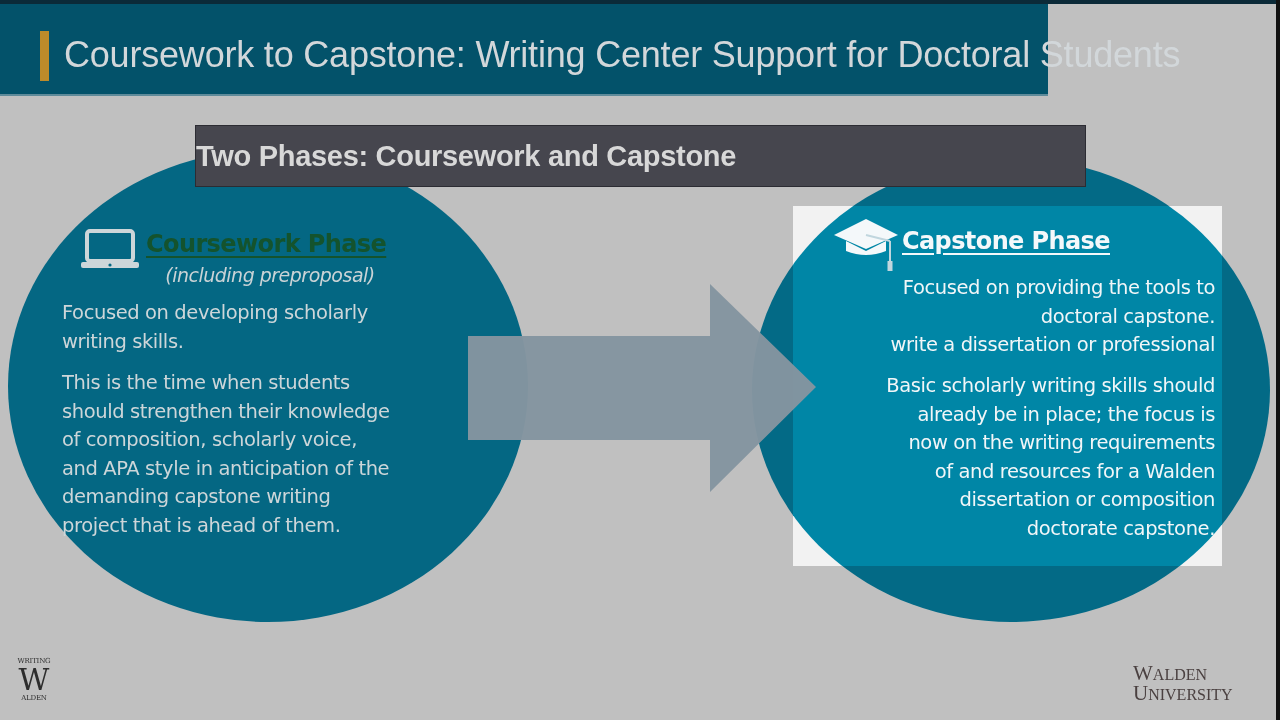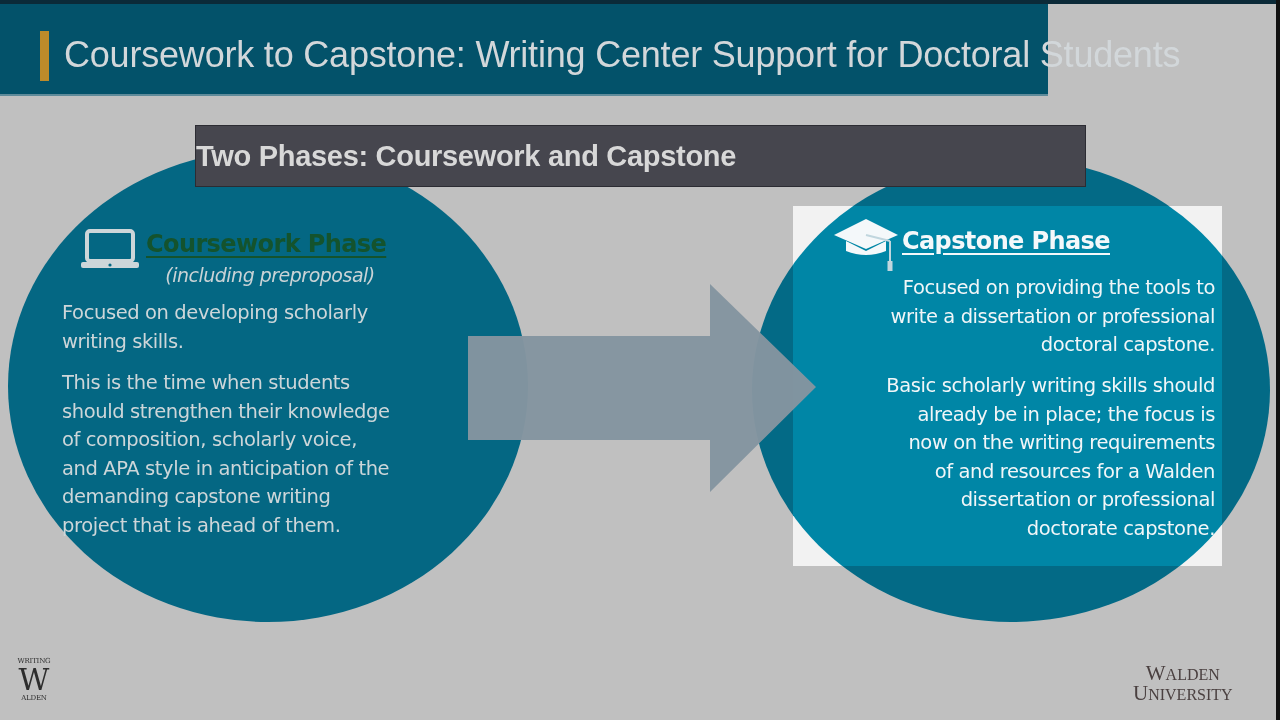--- a/index.html
+++ b/index.html
@@ -58,21 +58,21 @@
   }
   .cp-body {
     position:absolute; left:800px; width:415px; text-align:right;
     font-size:19.5px; line-height:28.5px; color:#f1f6f8; letter-spacing:-0.4px;
   }
   .icon { position:absolute; }
   .wc-logo { position:absolute; left:12px; top:657px; width:44px; text-align:center; color:#2d2d2d; font-family:"DejaVu Serif", serif; }
   .wc-small { font-size:7px; letter-spacing:-0.2px; line-height:9px; }
   .wc-w { font-size:30px; line-height:28px; font-weight:normal; }
   .walden-logo {
-    position:absolute; left:1133px; top:664px; text-align:center;
+    position:absolute; left:1133px; top:664px; 
     font-family:"Liberation Serif", serif; color:#4a4040; line-height:19px;
   }
   .walden-logo .big { font-size:21px; }
   .walden-logo .sm { font-size:16px; }
 </style>
 </head>
 <body>
 
 <div class="frame-top"></div>
 <div class="frame-right"></div>
@@ -120,29 +120,29 @@
 <svg class="icon" style="left:832px;top:213px" width="68" height="60" viewBox="0 0 68 60">
   <polygon points="2,22 34,6 66,22 34,36" fill="#f4f8fa"></polygon>
   <path d="M14,28 L14,38 Q34,46 54,38 L54,28 L34,38 Z" fill="#f4f8fa"></path>
   <line x1="34" y1="22" x2="58" y2="28" stroke="#c0d6de" stroke-width="2"></line>
   <line x1="58" y1="28" x2="58" y2="50" stroke="#c0d6de" stroke-width="2"></line>
   <rect x="55.5" y="48" width="5" height="10" fill="#c0d6de"></rect>
 </svg>
 <div class="cp-heading">Capstone Phase</div>
 <div class="cp-body" style="top:274px">
   <div>Focused on providing the tools to</div>
+  <div>doctoral capstone.</div>
   <div>write a dissertation or professional</div>
-  <div>doctoral capstone.</div>
 </div>
 <div class="cp-body" style="top:372px">
   <div>Basic scholarly writing skills should</div>
   <div>already be in place; the focus is</div>
   <div>now on the writing requirements</div>
   <div>of and resources for a Walden</div>
-  <div>dissertation or professional</div>
+  <div>dissertation or composition</div>
   <div>doctorate capstone.</div>
 </div>
 
 <div class="wc-logo">
   <div class="wc-small">WRITING</div>
   <div class="wc-w">W</div>
   <div class="wc-small">ALDEN</div>
 </div>
 
 <div class="walden-logo">

